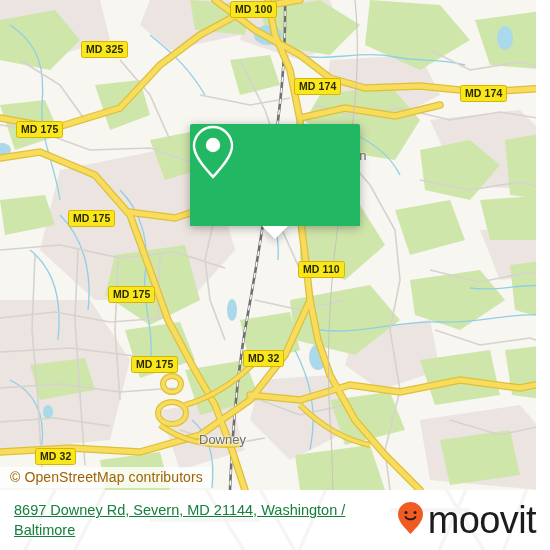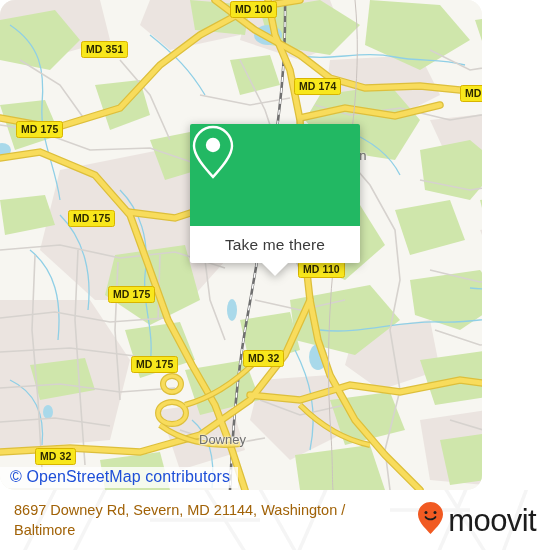--- a/index.html
+++ b/index.html
@@ -6,31 +6,31 @@
   * { margin:0; padding:0; box-sizing:border-box; }
   html,body {
     width:550px; height:550px; overflow:hidden;
     font-family:"Liberation Sans", sans-serif;
     background:#ffffff;
   }
   #app { position:relative; width:550px; height:550px; }
 
   
   #map {
-    position:absolute; left:0; top:0; width:482px; height:490px;
-    background:#f7f6f1; overflow:hidden;border-radius:15px;
+    position:absolute; left:0; top:0; width:536px; height:490px;
+    background:#f7f6f1; overflow:hidden;
   }
   #map svg { position:absolute; left:0; top:0; display:block; }
 
   
   #attribution {
     position:absolute; left:0; bottom:2px;
     background:rgba(255,255,255,0.78);
     padding:3px 8px 4px 10px;
-    font-size:16px; color:#1d4ed8; letter-spacing:.1px;
+    font-size:14px; color:#a16207; letter-spacing:.1px;
     white-space:nowrap; line-height:14px;
   }
 
   
   #popup {
     position:absolute; left:190px; top:124px;
     width:170px;
     filter:drop-shadow(0 2px 5px rgba(0,0,0,0.30));
   }
   #popup-head {
@@ -59,29 +59,30 @@
     position:absolute; left:0; top:490px; width:550px; height:60px;
     background:#ffffff; display:flex; align-items:center;
     padding:0 14px 0 14px; overflow:hidden;
   }
   #footer-watermark {
     position:absolute; left:0; top:0; width:550px; height:60px;
     opacity:.55; pointer-events:none;
   }
   #footer-address {
     position:relative; z-index:2;
-    font-size:14.5px; color:#a16207; line-height:20px;
+    font-size:14.5px; color:#15803d; line-height:20px;
     max-width:360px;
+    text-decoration:underline;
   }
   #moovit-logo {
     position:absolute; right:14px; top:50%; transform:translateY(-50%);
     z-index:2; display:flex; align-items:center; gap:4px;
   }
   #moovit-wordmark {
-    font-size:31px; color:#1c1c1c; letter-spacing:-.6px;
+    font-size:38px; color:#1c1c1c; letter-spacing:-.6px;
     line-height:31px; font-weight:400;
   }
 
   
   .shield {
     position:absolute;
     background:#f8e71c; border:1.4px solid #d8b400;
     border-radius:2.5px; color:#2e2a00;
     font-size:10.5px; font-weight:bold; line-height:12px;
     padding:1px 4px 1.5px 4px; white-space:nowrap;
@@ -252,21 +253,21 @@
           <path d="M300 405 C 320 425, 345 440, 370 445"></path>
         </g>
 
         <g stroke="#c9c2be" stroke-width="1" fill="none" stroke-dasharray="0">
           <path d="M355 0 C 362 70, 352 140, 340 210 C 330 280, 326 350, 330 420 C 333 460, 332 478, 333 490"></path>
         </g>
       </g>
     </svg>
 
     <div class="shield" style="left:230px; top:1px;">MD 100</div>
-    <div class="shield" style="left:81px;  top:41px;">MD 351</div>
+    <div class="shield" style="left:81px;  top:41px;">MD 325</div>
     <div class="shield" style="left:294px; top:78px;">MD 174</div>
     <div class="shield" style="left:460px; top:85px;">MD 174</div>
     <div class="shield" style="left:16px;  top:121px;">MD 175</div>
     <div class="shield" style="left:68px;  top:210px;">MD 175</div>
     <div class="shield" style="left:108px; top:286px;">MD 175</div>
     <div class="shield" style="left:298px; top:261px;">MD 110</div>
     <div class="shield" style="left:131px; top:356px;">MD 175</div>
     <div class="shield" style="left:243px; top:350px;">MD 32</div>
     <div class="shield" style="left:35px; top:448px;">MD 32</div>
 
@@ -274,23 +275,20 @@
     <div class="placelabel" style="left:355px; top:148px;">rn</div>
 
     <div id="popup">
       <div id="popup-head">
         <span>
           <svg width="46" height="56" viewBox="0 0 46 56" aria-hidden="true">
             <path d="M23 3 C 12.5 3, 4 11.5, 4 22 C 4 33.5, 18 47, 23 53 C 28 47, 42 33.5, 42 22 C 42 11.5, 33.5 3, 23 3 Z" fill="none" stroke="#ffffff" stroke-width="2.4"></path>
             <circle cx="23" cy="21" r="7.2" fill="#ffffff"></circle>
           </svg>
         </span>
-      </div>
-      <div id="popup-foot">
-        <span>Take me there</span>
       </div>
       <div id="popup-tail"></div>
     </div>
 
     <div id="attribution">© OpenStreetMap contributors</div>
   </div>
 
   <div id="footer">
     <svg id="footer-watermark" width="550" height="60" viewBox="0 0 550 60">
       <g stroke="#ededed" stroke-width="3.5" fill="none">

